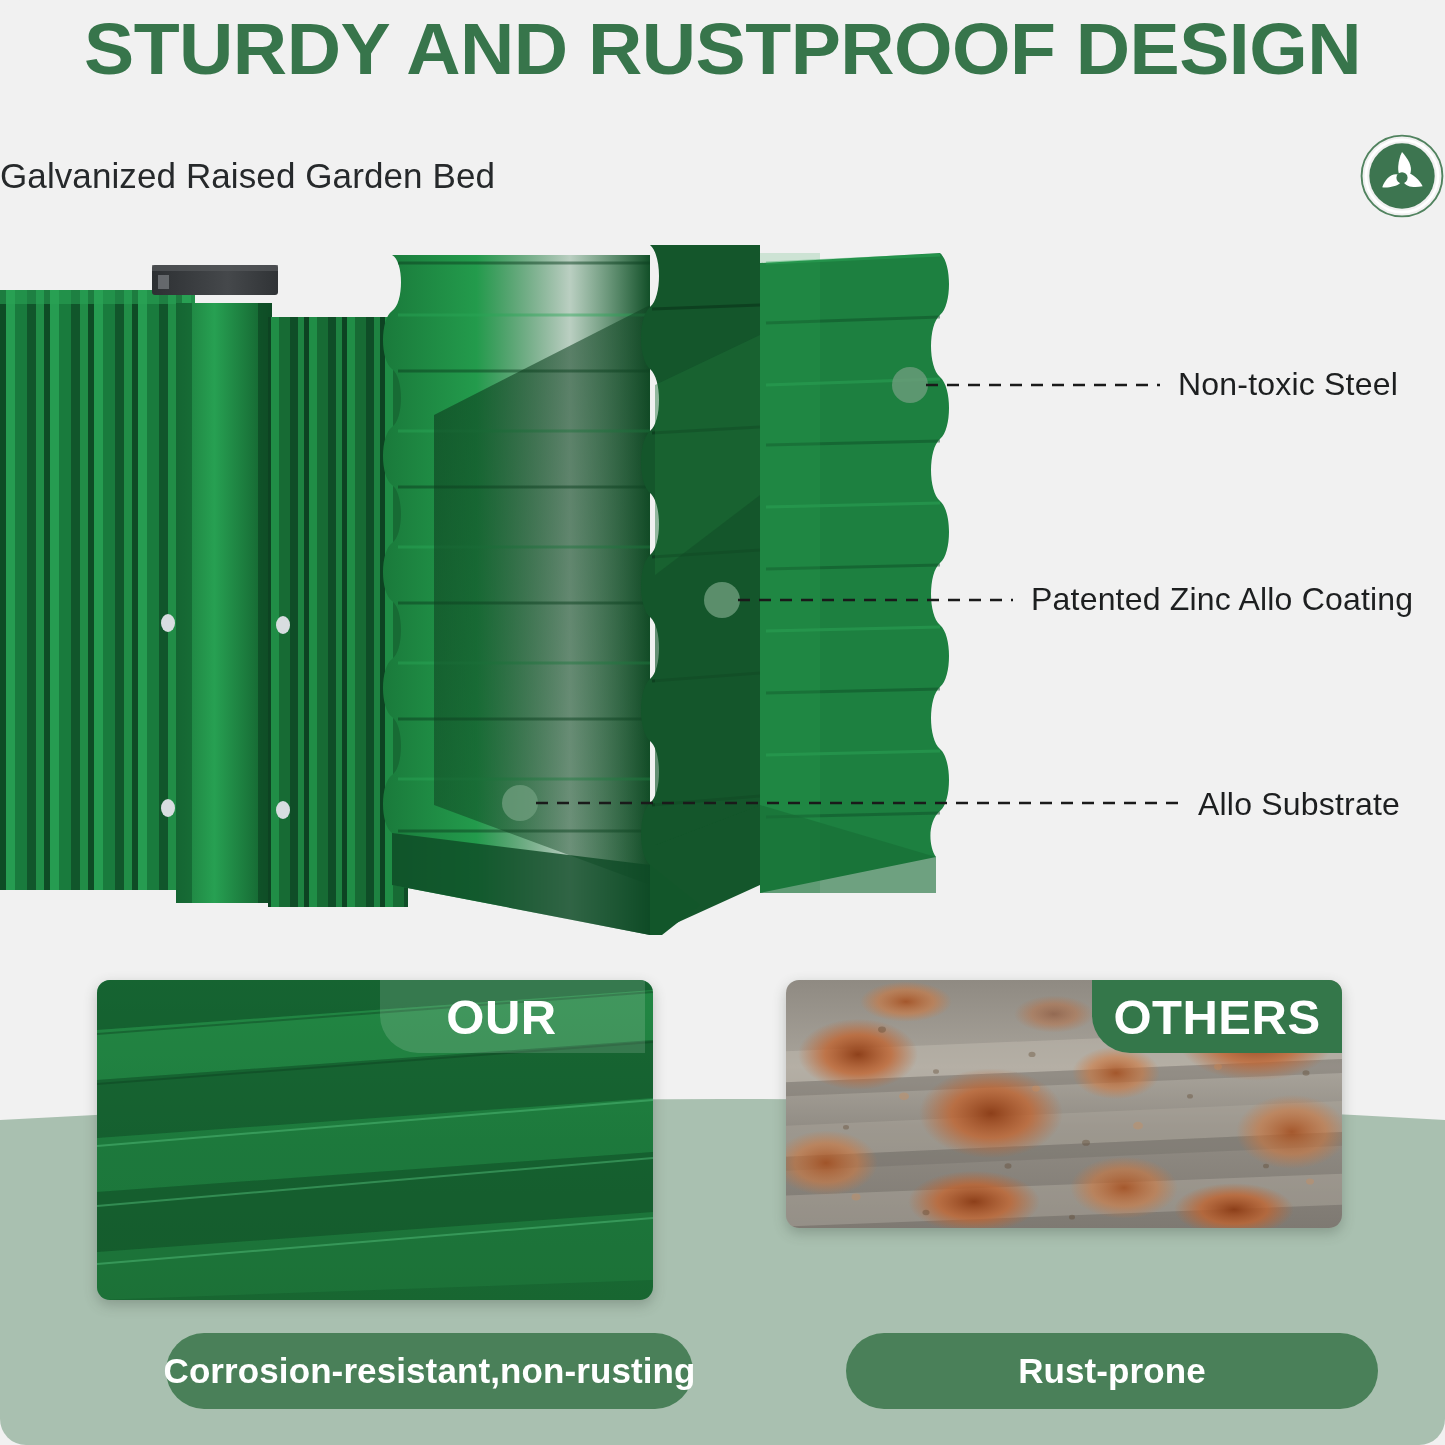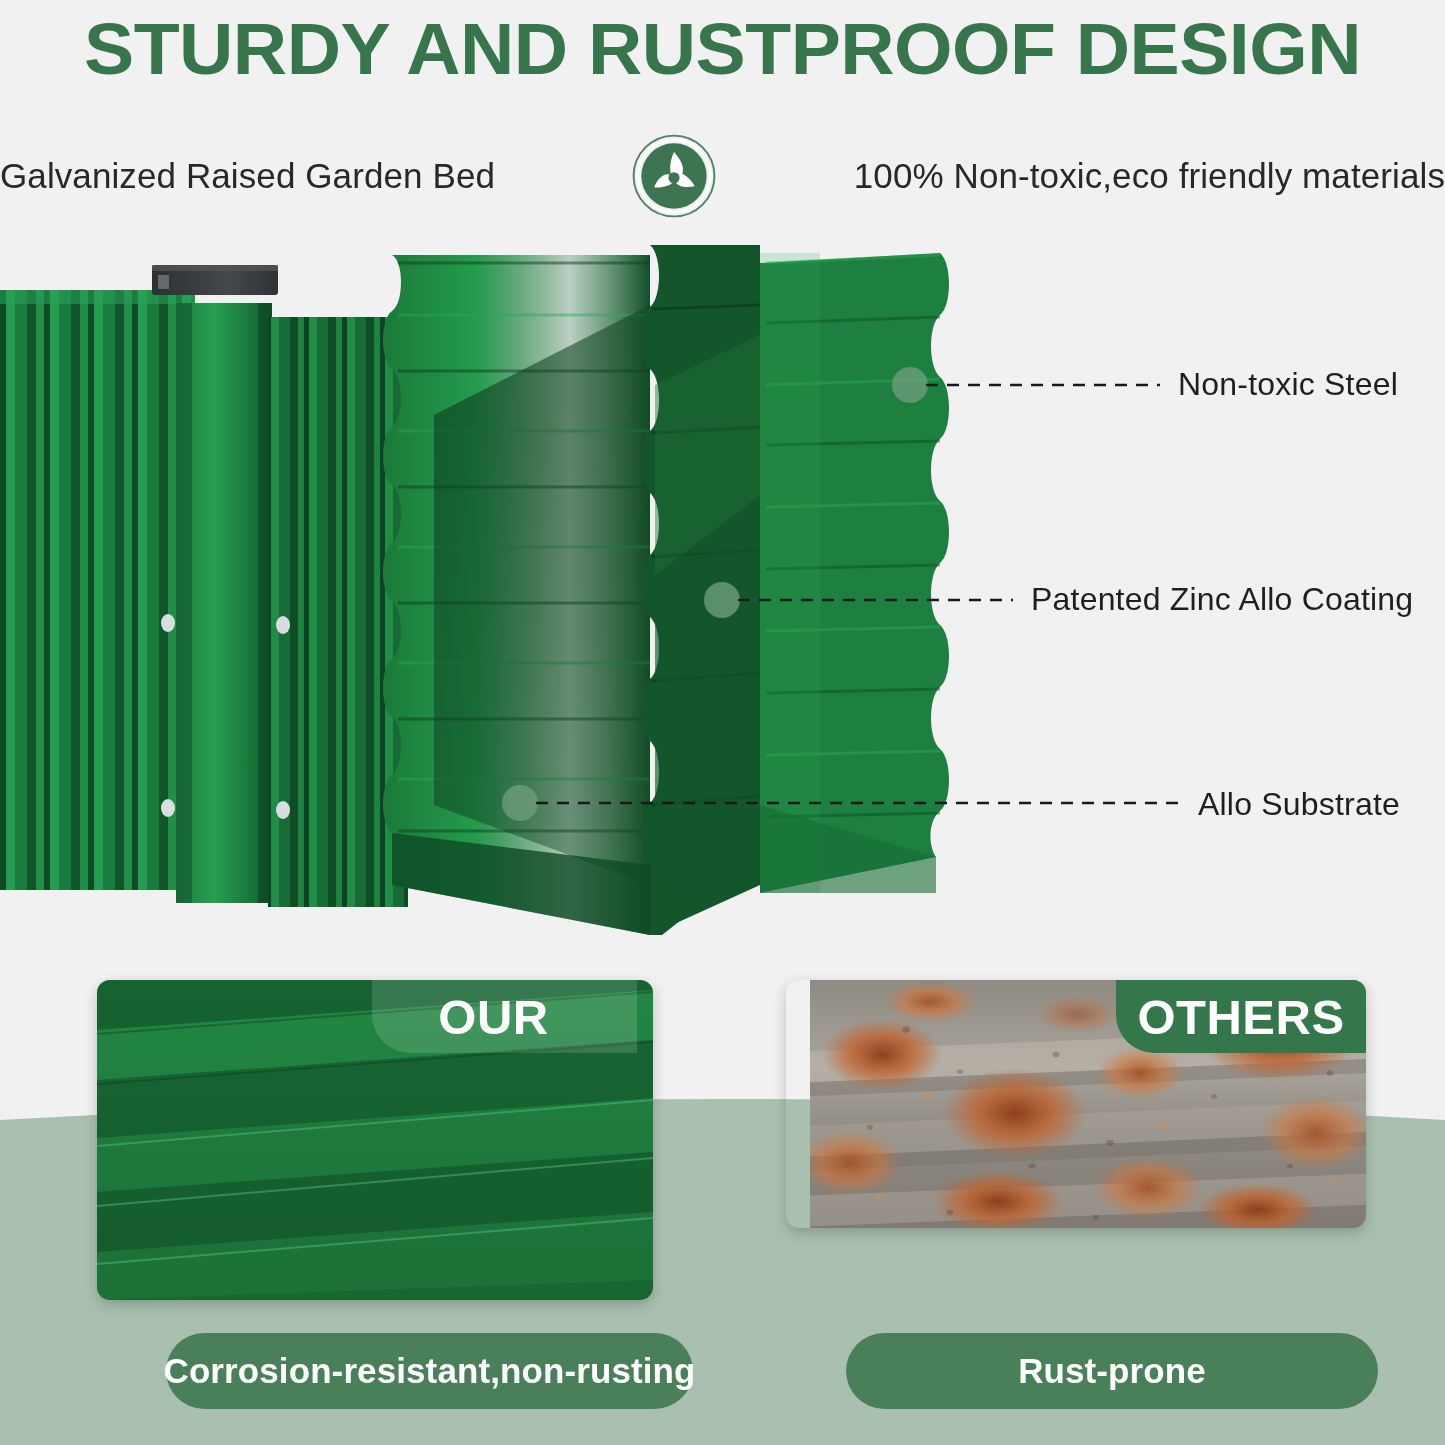--- a/index.html
+++ b/index.html
@@ -3,21 +3,21 @@
 <meta charset="utf-8">
 <style>
   html,body{margin:0;padding:0;}
   body{
     width:1445px;height:1445px;
     background:#f1f1f1;
     font-family:"Liberation Sans", sans-serif;
     overflow:hidden;
     position:relative;
   }
-  #stage{position:absolute;inset:0;overflow:hidden;background:#f1f1f1;}
+  #stage{position:absolute;inset:0;overflow:hidden;background:#f1f1f1;border-radius:26px;}
 
   
   .ground{position:absolute;left:0;top:1060px;width:1445px;height:385px;}
 
   
   .title{
     position:absolute;left:0;top:8px;width:1445px;
     text-align:center;
     font-size:73px;
     line-height:82px;
@@ -59,35 +59,35 @@
   .c3{left:1198px;top:786px;}
 
   
   .card{
     position:absolute;
     border-radius:13px;
     overflow:hidden;
     box-shadow:0 5px 13px rgba(60,70,60,.30);
   }
   .card-our{left:97px;top:980px;width:556px;height:320px;}
-  .card-others{left:786px;top:980px;width:556px;height:248px;padding-left:24px;}
+  .card-others{left:786px;top:980px;width:556px;height:248px;}
   .card svg{display:block;width:100%;height:100%;}
 
   .badge{
     position:absolute;
     top:0;
     height:73px;
     display:flex;align-items:center;justify-content:center;
     font-size:49px;
     font-weight:bold;
     color:#ffffff;
     letter-spacing:0.5px;
   }
   .badge-our{
-    right:16px;width:265px;
+    right:8px;width:265px;
     background:rgba(255,255,255,0.14);
     border-radius:0 0 0 38px;
     padding-right:22px;
     box-sizing:border-box;
   }
   .badge-others{
     right:0;width:250px;
     background:#34774a;
     border-radius:0 0 0 38px;
     box-sizing:border-box;
@@ -129,21 +129,20 @@
       <circle cx="50" cy="50" r="42" fill="none" stroke="#ffffff" stroke-width="3"></circle>
       <circle cx="50" cy="50" r="38" fill="#3d7550"></circle>
       <g fill="#ffffff">
         <path d="M50,22 C57,30 62,38 60,46 C58,52 52,54 48,50 C44,46 45,32 50,22 Z"></path>
         <path d="M74,62 C64,64 55,63 51,56 C48,51 51,45 56,46 C62,47 71,55 74,62 Z"></path>
         <path d="M27,63 C30,55 36,48 43,48 C49,48 52,54 48,58 C44,62 33,64 27,63 Z"></path>
       </g>
       <circle cx="50" cy="52" r="6.5" fill="#3d7550"></circle>
     </svg>
 
-    <span class="subtext">100% Non-toxic,eco friendly materials</span>
   </div>
 
   <svg class="product" viewBox="0 0 1445 690" preserveAspectRatio="none">
     <defs>
       <linearGradient id="flute" x1="0" y1="0" x2="1" y2="0">
         <stop offset="0%" stop-color="#12insert"></stop>
       </linearGradient>
       <linearGradient id="fl" x1="0" y1="0" x2="1" y2="0">
         <stop offset="0%" stop-color="#0f4a26"></stop>
         <stop offset="28%" stop-color="#239a4b"></stop>

